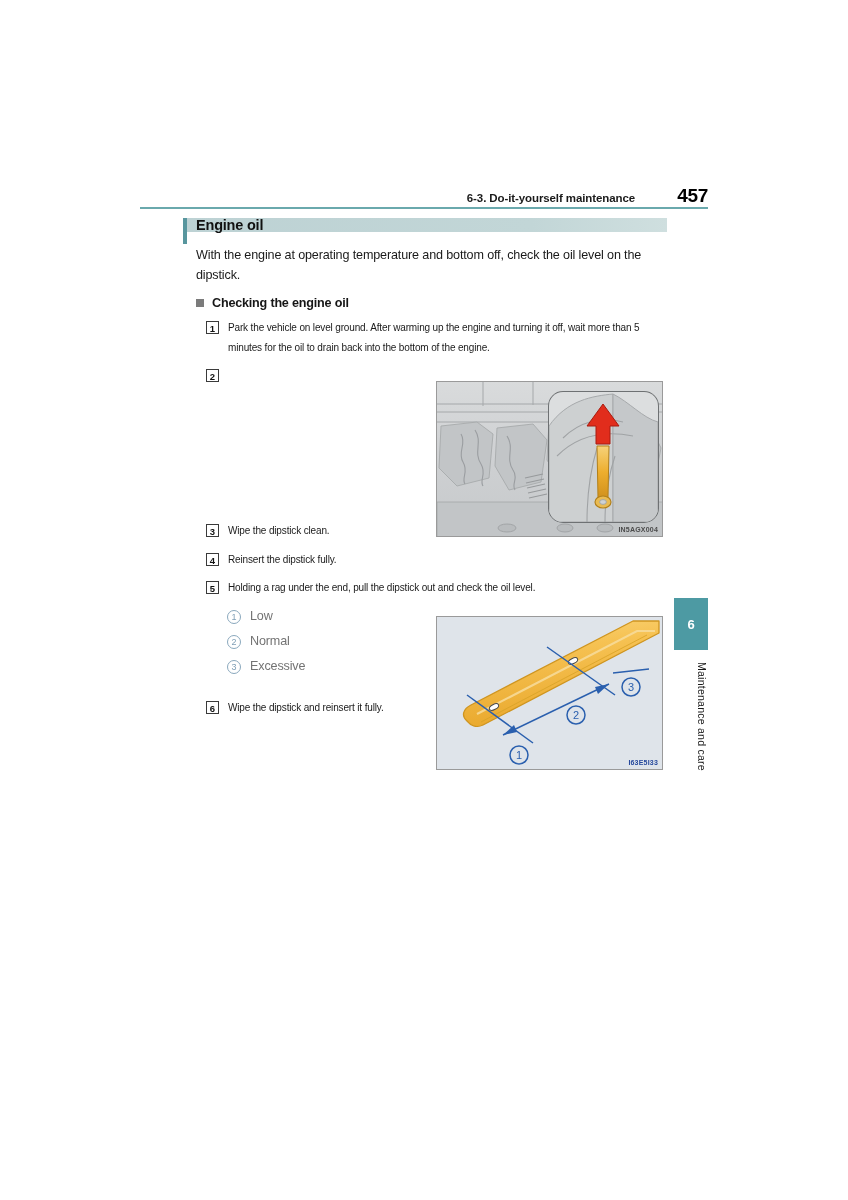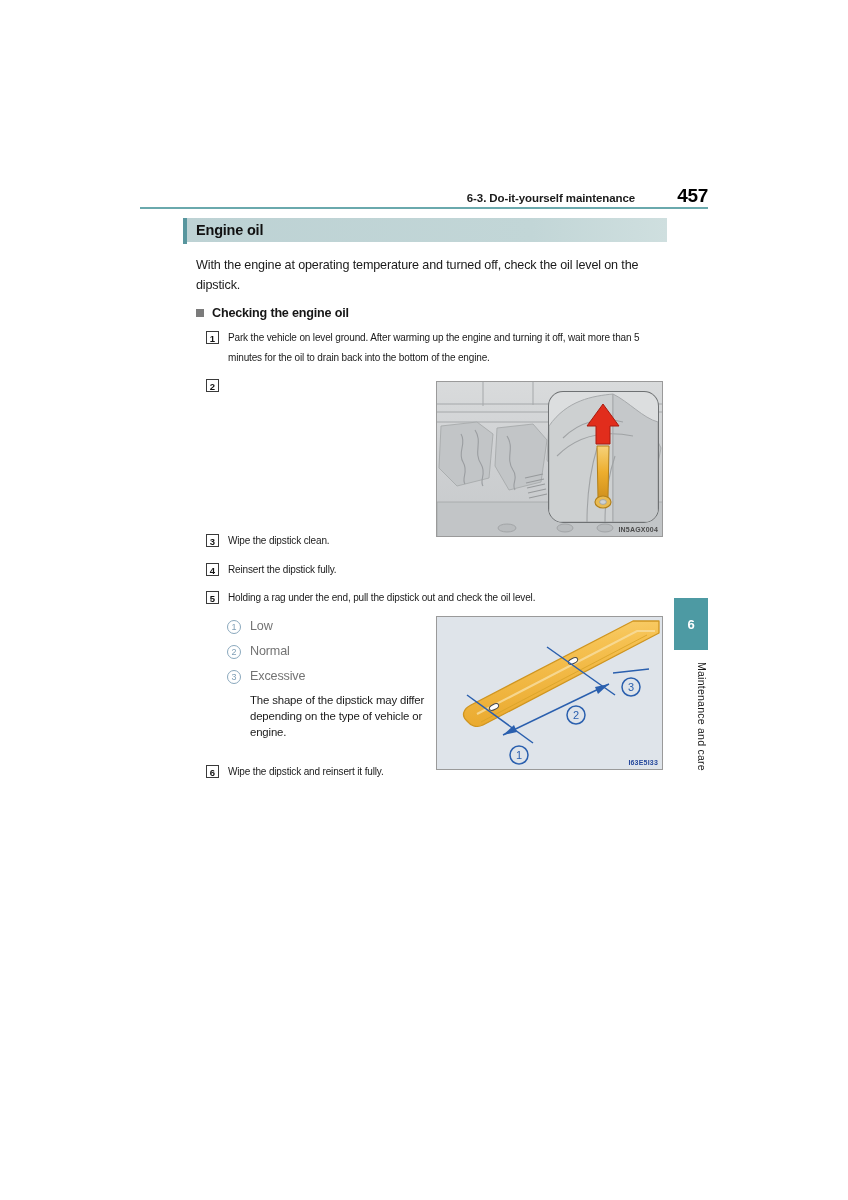--- a/index.html
+++ b/index.html
@@ -64,21 +64,21 @@
   .content {
     position: absolute;
     left: 183px;
     top: 218px;
     width: 484px;
   }
 
   
   .section-bar {
     position: relative;
-    height: 24px;
+    height: 14px;
     background: linear-gradient(to right, #bdd2d4 0%, #c2d6d7 72%, #cfdfdf 100%);
     display: flex;
     align-items: center;
     margin-bottom: 13px;
   }
   .section-bar .accent {
     position: absolute;
     left: 0; top: 0;
     width: 4px;
     height: 26px;
@@ -264,21 +264,21 @@
   </div>
   <div class="header-rule"></div>
 
   <div class="content">
 
     <div class="section-bar">
       <div class="accent"></div>
       <div class="title">Engine oil</div>
     </div>
 
-    <p class="lead">With the engine at operating temperature and turned off, check the oil level on the dipstick.</p>
+    <p class="lead">With the engine at operating temperature and bottom off, check the oil level on the dipstick.</p>
 
     <div class="subhead">
       <span class="sq"></span>
       <span class="txt">Checking the engine oil</span>
     </div>
 
     <div class="steps">
       <div class="step wide">
         <span class="num">1</span>
         <span class="txt">Park the vehicle on level ground. After warming up the engine and turning it off, wait more than 5 minutes for the oil to drain back into the bottom of the engine.</span>
@@ -311,21 +311,20 @@
         <span class="txt">Low</span>
       </div>
       <div class="circ-item">
         <span class="circ">2</span>
         <span class="txt">Normal</span>
       </div>
       <div class="circ-item">
         <span class="circ">3</span>
         <span class="txt">Excessive</span>
       </div>
-      <div class="circ-note">The shape of the dipstick may differ depending on the type of vehicle or engine.</div>
     </div>
 
     <div class="steps" style="margin-top:22px">
       <div class="step wide">
         <span class="num">6</span>
         <span class="txt">Wipe the dipstick and reinsert it fully.</span>
       </div>
     </div>
 
   </div>

